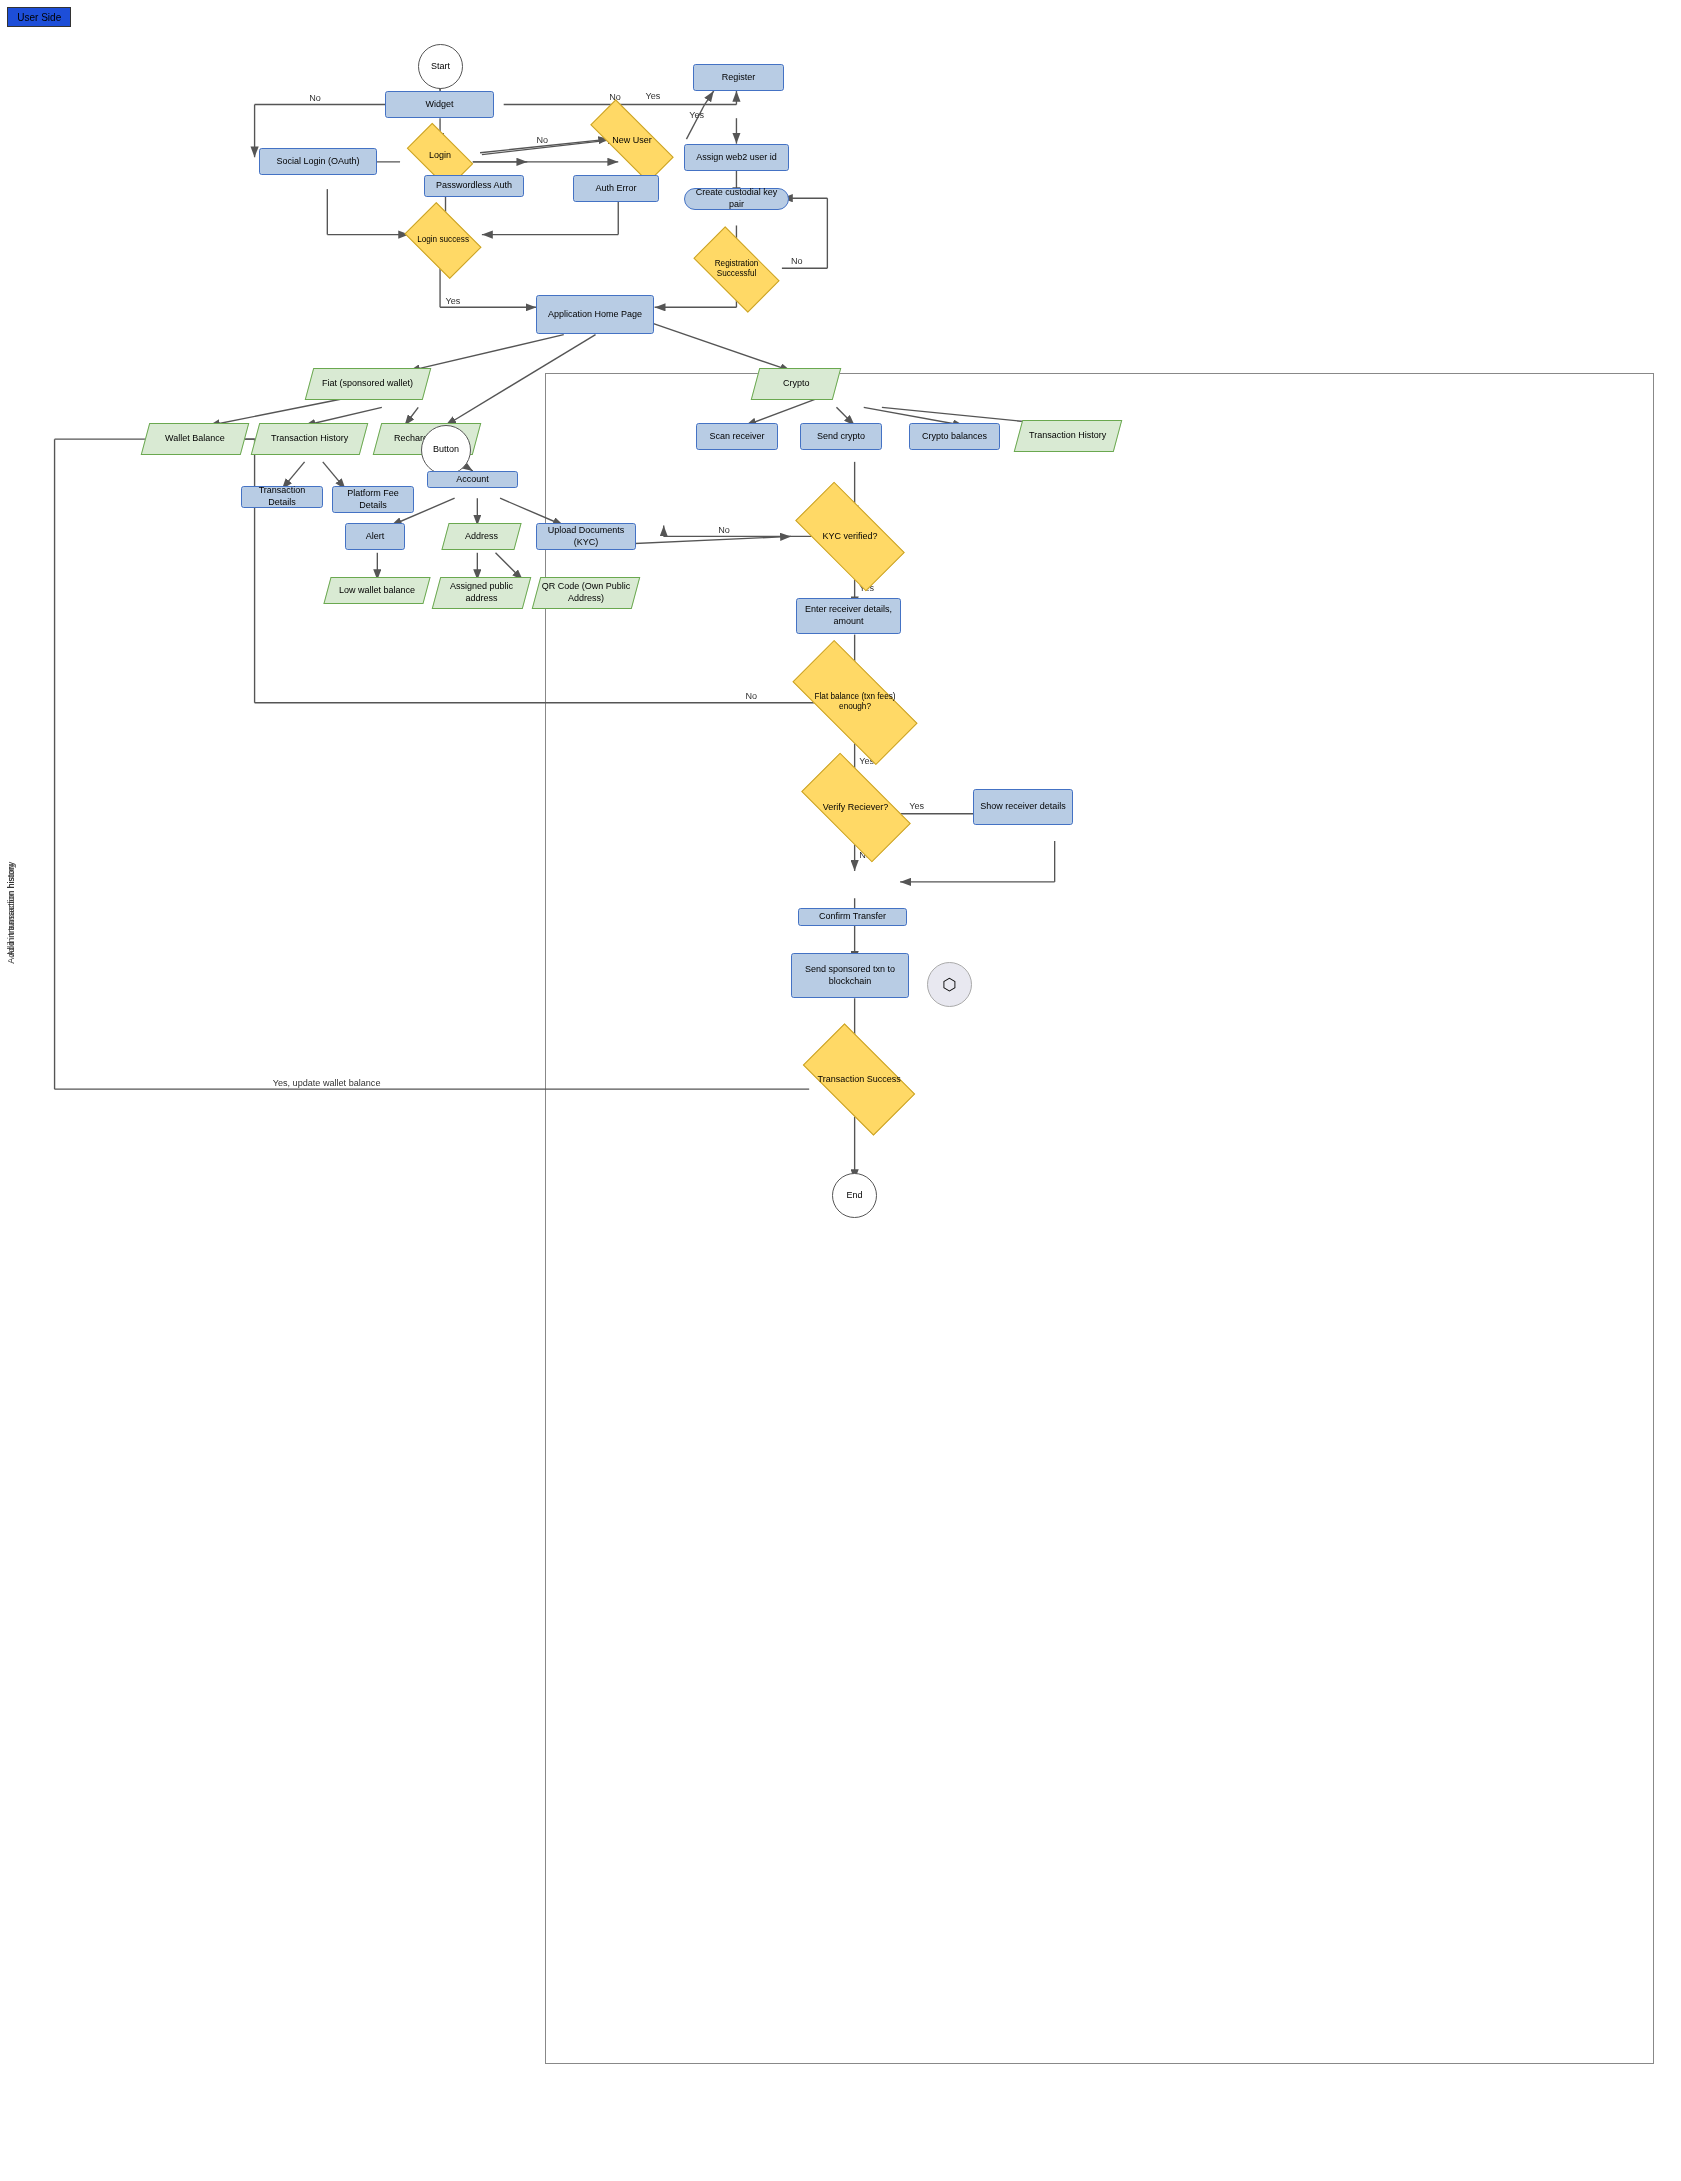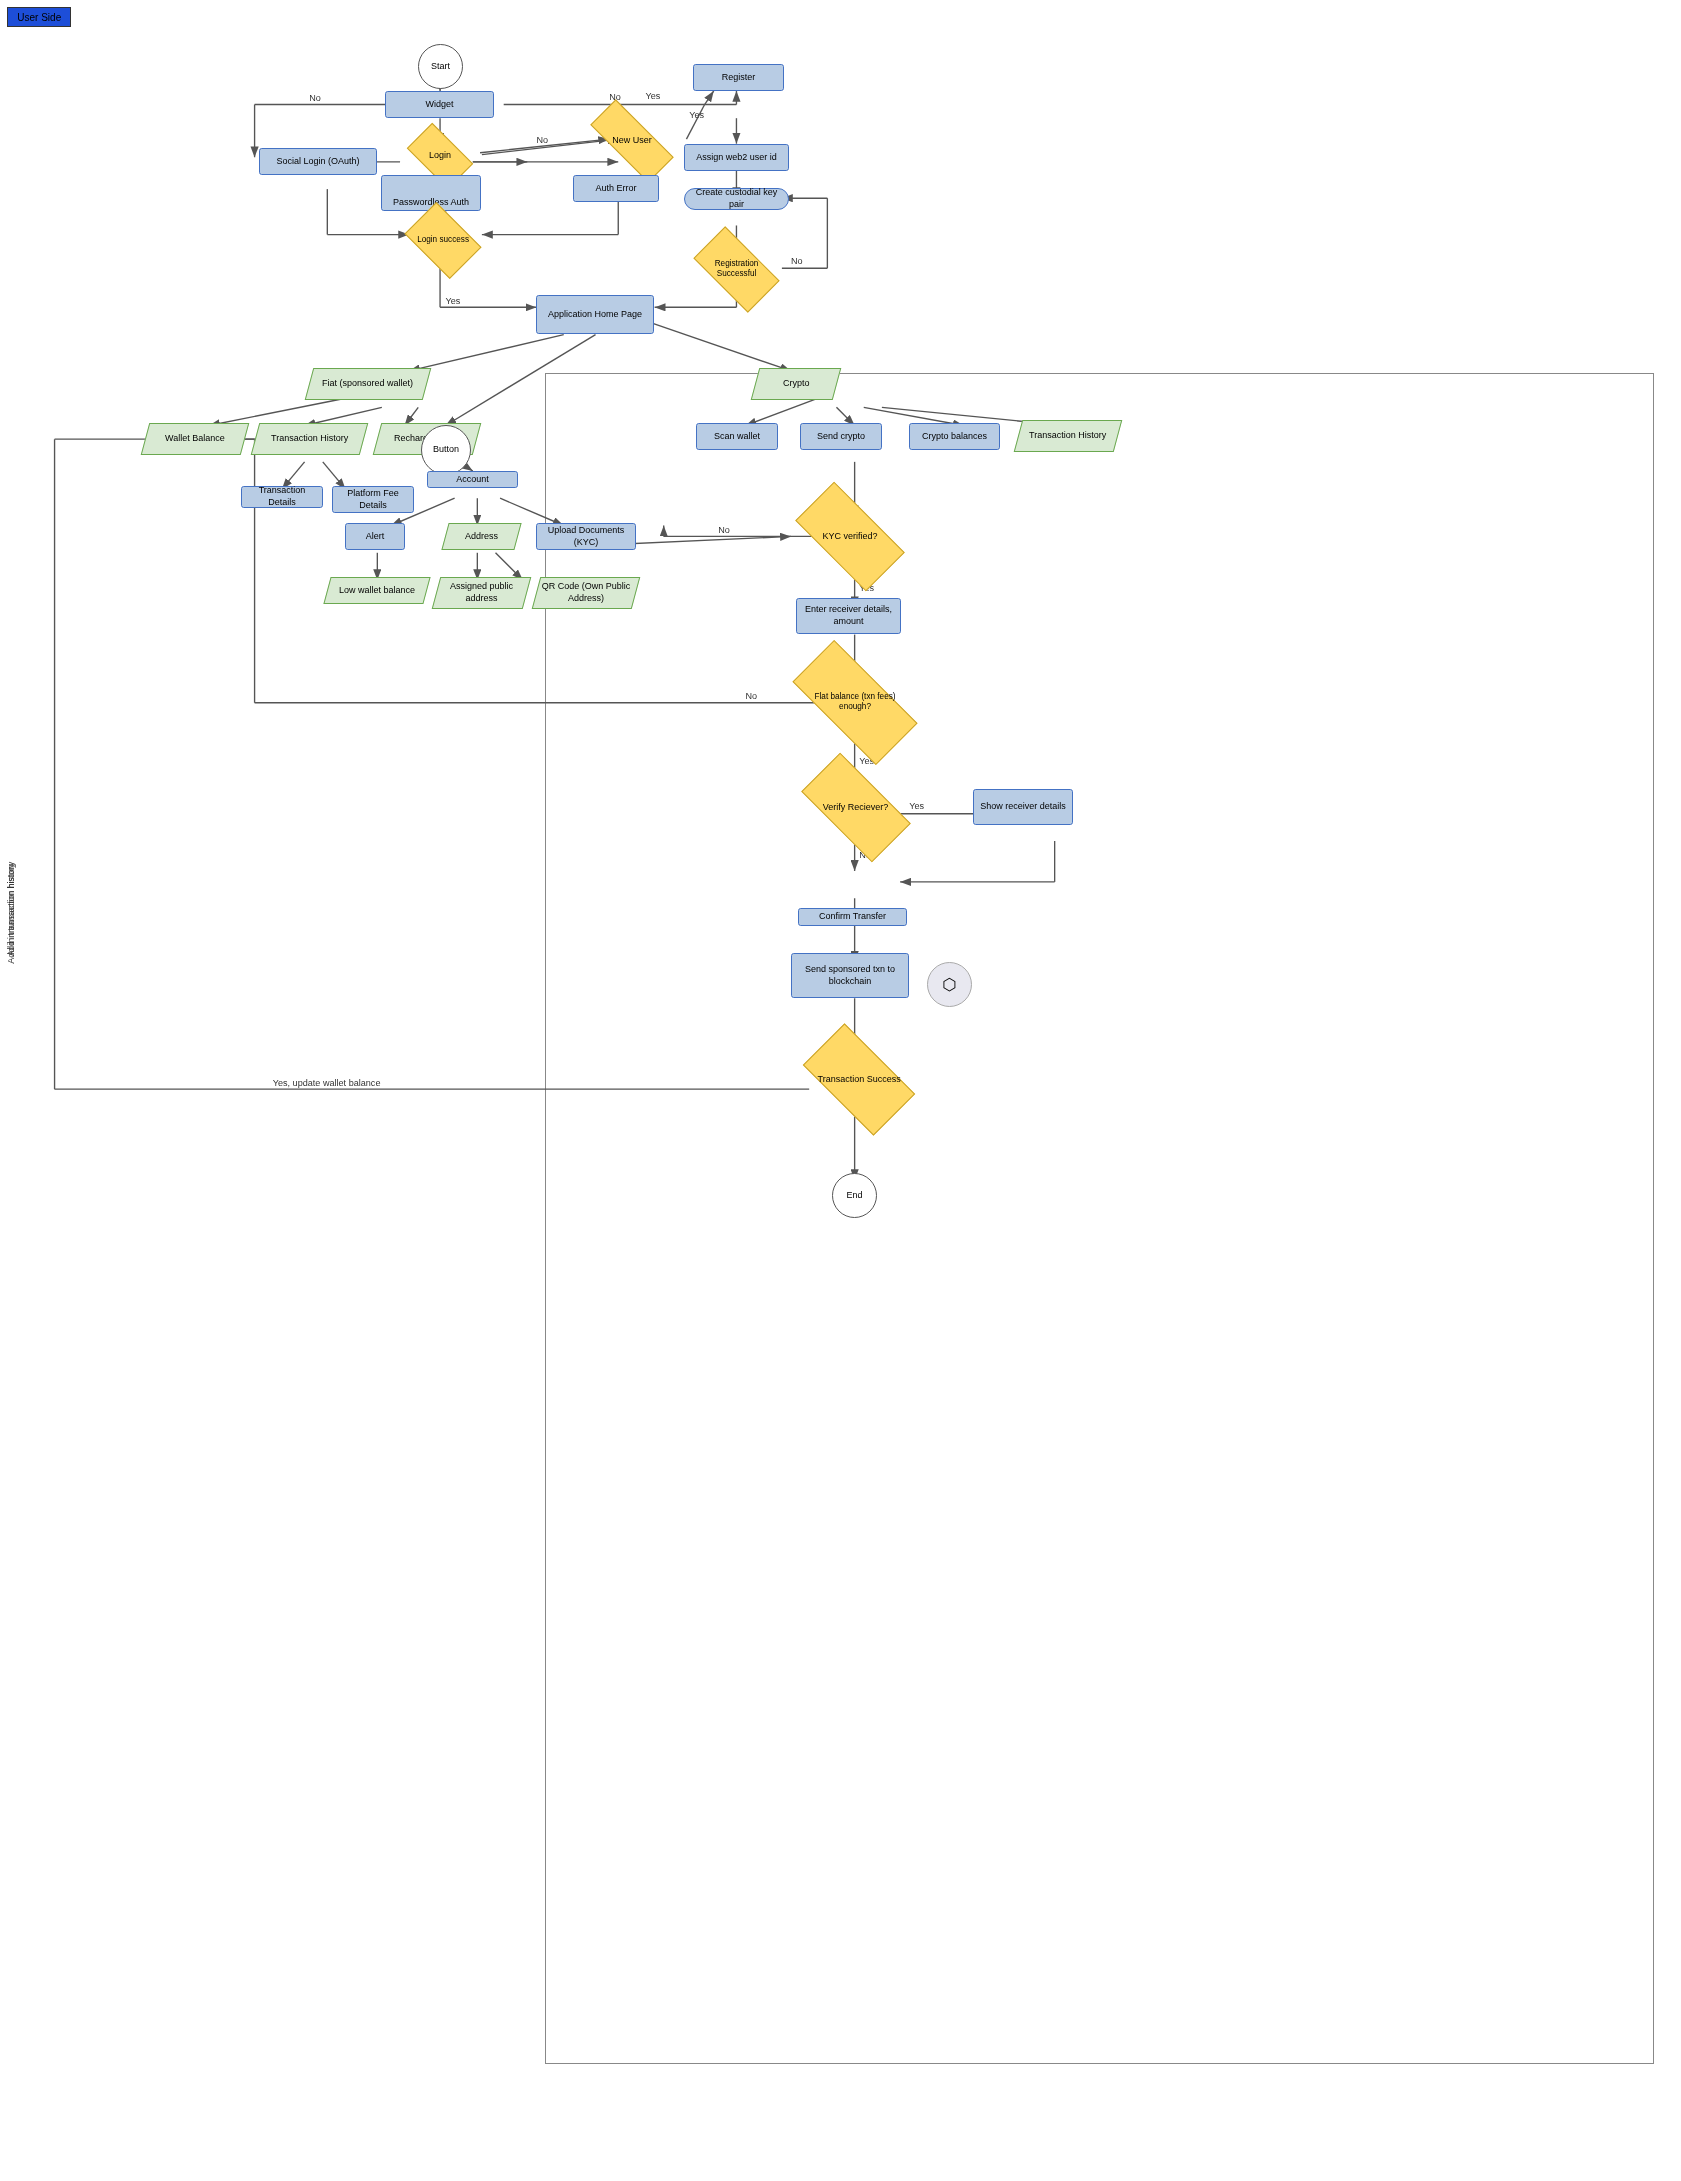--- a/index.html
+++ b/index.html
@@ -288,21 +288,21 @@
   </div>
 
   <div class="node diamond" style="left:698px; top:247px; width:77px; height:45px;">
     <span class="diamond-inner" style="font-size:8.2px;">Registration Successful</span>
   </div>
 
   <div class="node rect-blue" style="left:259px; top:148px; width:118px; height:27px;">
     <span class="node-label">Social Login (OAuth)</span>
   </div>
 
-  <div class="node rect-blue" style="left:381px; top:175px; width:100px; height:36px;align-items:flex-end;">
+  <div class="node rect-blue" style="left:424px; top:175px; width:100px; height:22px;">
     <span class="node-label">Passwordless Auth</span>
   </div>
 
   <div class="node rect-blue" style="left:573px; top:175px; width:86px; height:27px;">
     <span class="node-label">Auth Error</span>
   </div>
 
   <div class="node diamond" style="left:411px; top:218px; width:64px; height:45px;">
     <span class="diamond-inner" style="font-size:8.2px;">Login success</span>
   </div>
@@ -365,21 +365,21 @@
 
   <div class="node parallelogram-green" style="left:436px; top:577px; width:91px; height:32px;">
     <span class="parallelogram-inner">Assigned public address</span>
   </div>
 
   <div class="node parallelogram-green" style="left:536px; top:577px; width:100px; height:32px;">
     <span class="parallelogram-inner">QR Code (Own Public Address)</span>
   </div>
 
   <div class="node rect-blue" style="left:696px; top:423px; width:82px; height:27px;">
-    <span class="node-label">Scan wallet</span>
+    <span class="node-label">Scan receiver</span>
   </div>
 
   <div class="node rect-blue" style="left:800px; top:423px; width:82px; height:27px;">
     <span class="node-label">Send crypto</span>
   </div>
 
   <div class="node rect-blue" style="left:909px; top:423px; width:91px; height:27px;">
     <span class="node-label">Crypto balances</span>
   </div>
 

